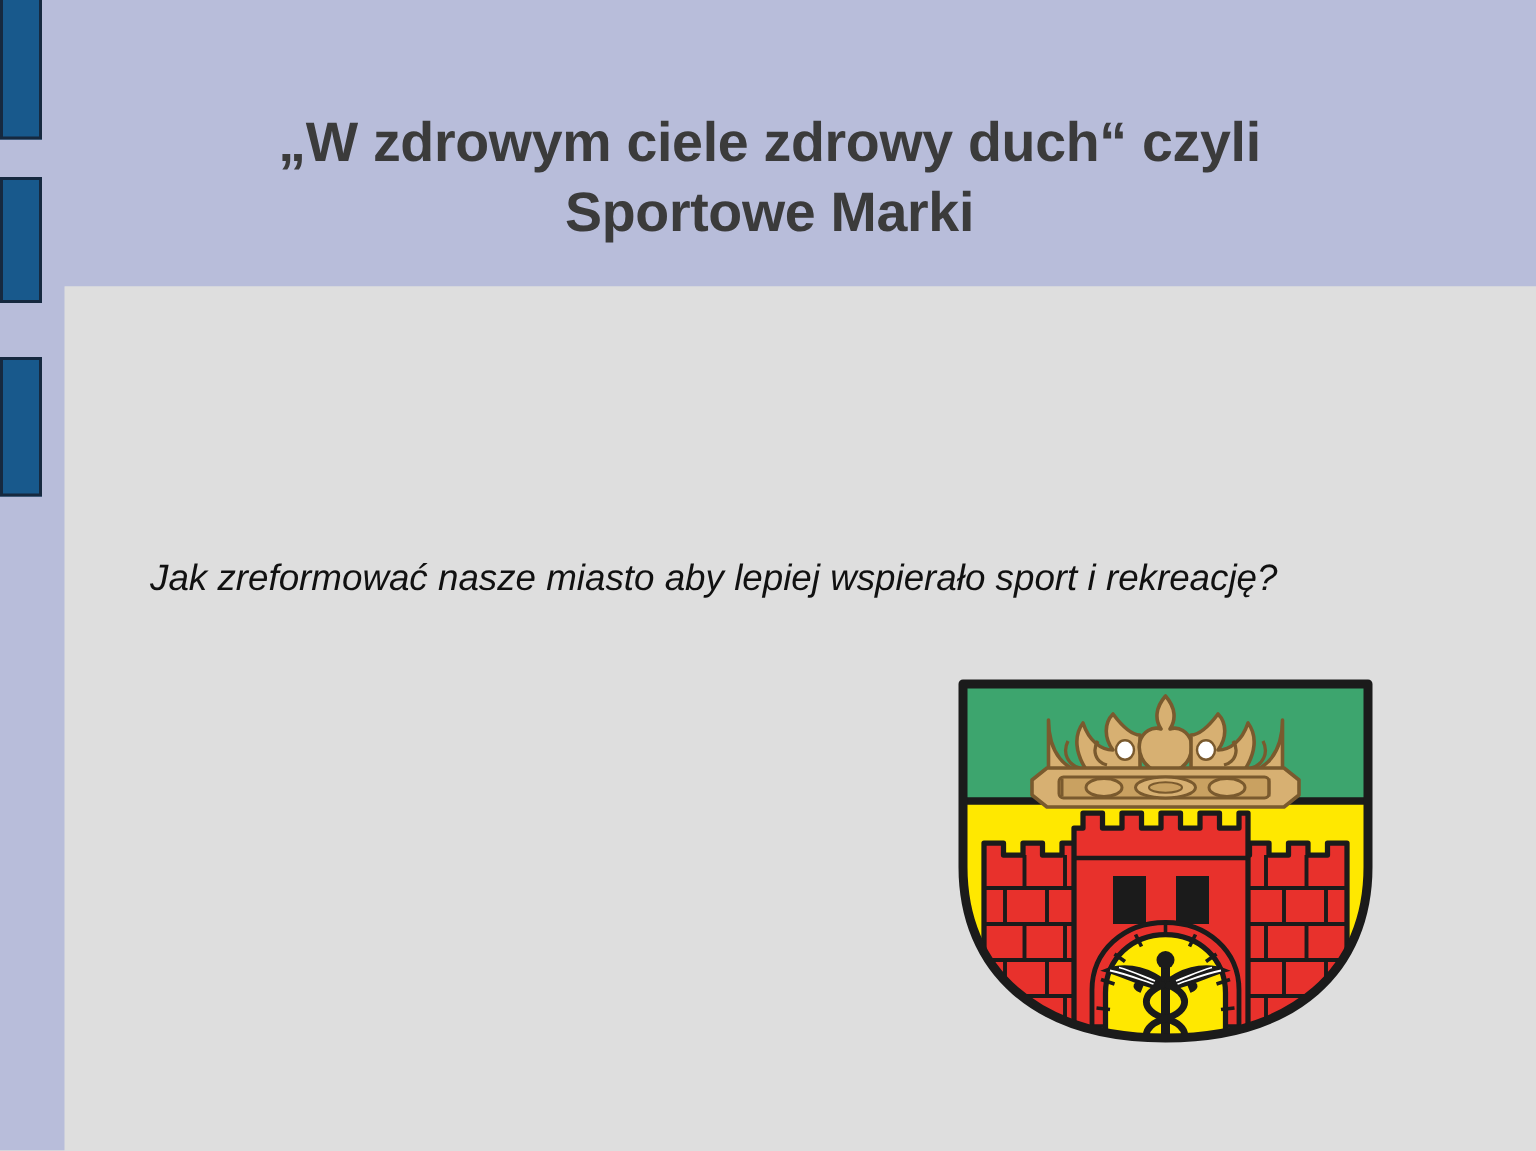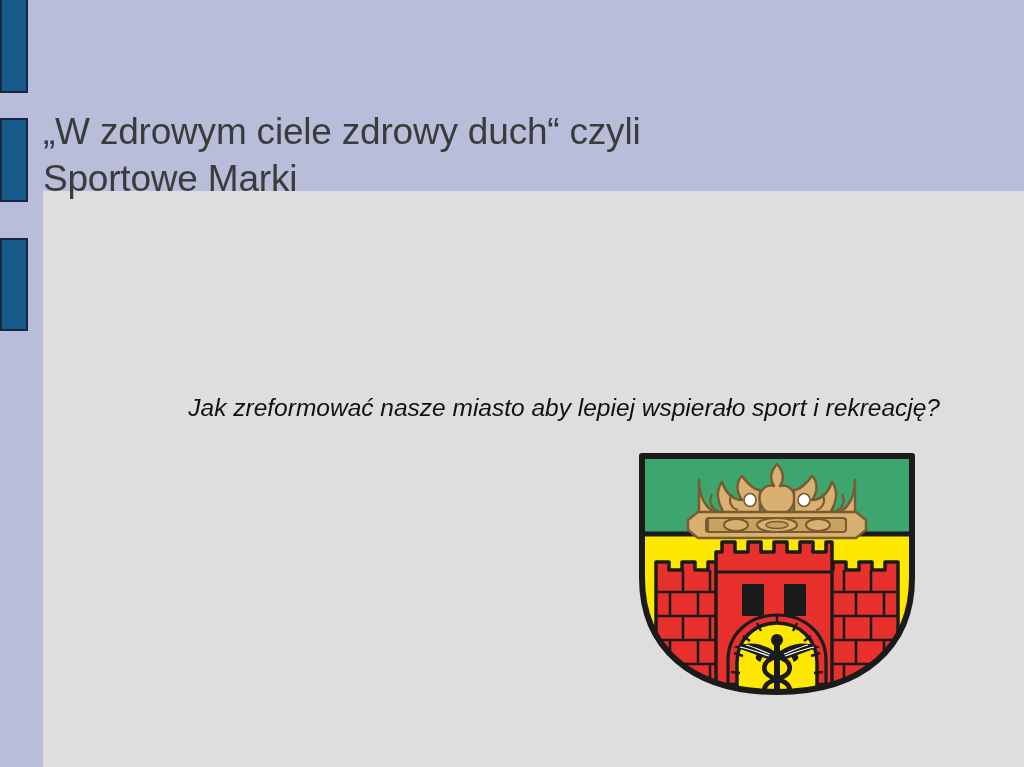--- a/index.html
+++ b/index.html
@@ -30,29 +30,29 @@
     border:2px solid #16293f;
     box-sizing:border-box;
   }
   .bar.b1{top:-6px;height:99px;}
   .bar.b2{top:118px;height:84px;}
   .bar.b3{top:238px;height:93px;}
 
   
   .slide-title{
     position:absolute;left:43px;top:72px;width:940px;
-    font-size:37px;font-weight:normal;line-height:1.26;
+    text-align:center;
+    font-size:37px;font-weight:bold;line-height:1.26;
     color:#3b3b3b;
     letter-spacing:-0.2px;
     white-space:pre-line;
-    margin-top:37px;
   }
   .slide-subtitle{
-    position:absolute;left:100px;top:392px;width:840px;
-    text-align:right;
+    position:absolute;left:100px;top:370px;width:840px;
+    text-align:left;
     font-size:24.5px;font-style:italic;line-height:1.3;
     color:#111;
   }
 
   
   .coa{
     position:absolute;left:636px;top:450px;width:282px;height:248px;
   }
   .coa svg{display:block;width:100%;height:100%;}
 </style>

